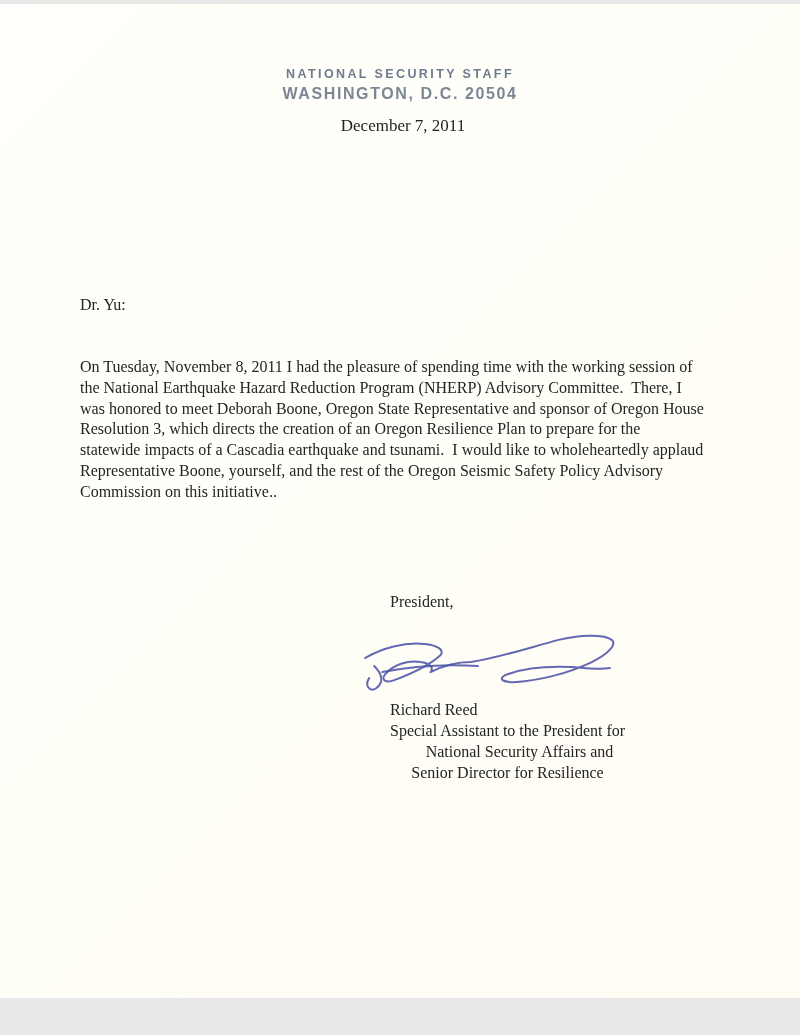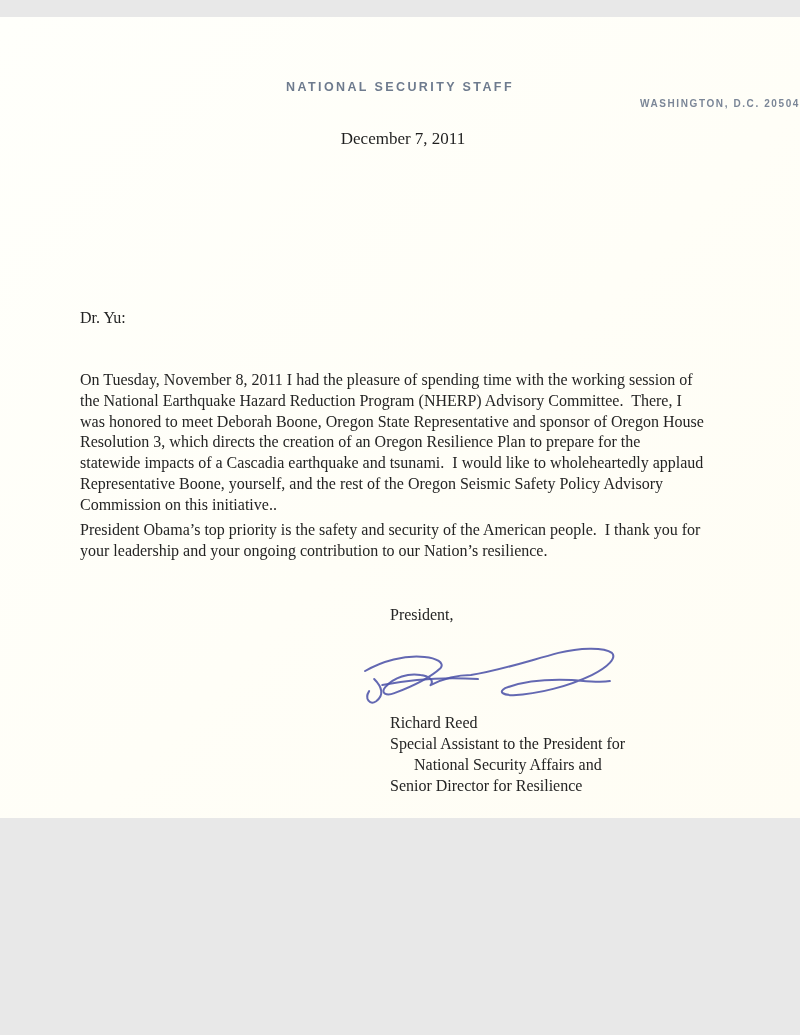--- a/index.html
+++ b/index.html
@@ -3,22 +3,22 @@
 <meta charset="utf-8">
 <style>
   html, body {
     margin: 0;
     padding: 0;
     background: #e8e8e8;
   }
   .page {
     position: relative;
     width: 800px;
-    height: 801px;
-    margin: 17px auto;
+    height: 994px;
+    margin: 4px auto;
     background: linear-gradient(135deg, #fffffb 0%, #fffef7 55%, #fffdf4 100%);
     overflow: hidden;
     font-family: "Liberation Serif", "DejaVu Serif", serif;
     color: #262626;
   }
 
   
   .letterhead {
     position: absolute;
     top: 63px;
@@ -29,25 +29,24 @@
   .letterhead-org {
     font-family: "Liberation Sans", "DejaVu Sans", sans-serif;
     font-size: 12.5px;
     font-weight: 600;
     letter-spacing: 2.4px;
     color: #6e7b8e;
   }
   .letterhead-address {
     margin-top: 4px;
     font-family: "Liberation Sans", "DejaVu Sans", sans-serif;
-    font-size: 10px;
+    font-size: 16px;
     font-weight: 600;
     letter-spacing: 1.6px;
     color: #7b8697;
-    text-align: right;
   }
 
   
   .date-line {
     position: absolute;
     top: 112px;
     left: 0;
     width: 806px;
     text-align: center;
     font-size: 17px;
@@ -113,20 +112,21 @@
     position: absolute;
     top: 696px;
     left: 390px;
   }
 
   .signer-titles {
     position: absolute;
     top: 717px;
     left: 390px;
     line-height: 20.9px;
+    text-align: center;
   }
 </style>
 </head>
 <body>
 
 <div class="page">
 
   <div class="letterhead">
     <div class="letterhead-org">NATIONAL SECURITY STAFF</div>
     <div class="letterhead-address">WASHINGTON, D.C. 20504</div>
@@ -138,22 +138,20 @@
   <div class="pre salutation">Dr. Yu:</div>
 
   <div class="pre body-paragraph-1">On Tuesday, November 8, 2011 I had the pleasure of spending time with the working session of
 the National Earthquake Hazard Reduction Program (NHERP) Advisory Committee.  There, I
 was honored to meet Deborah Boone, Oregon State Representative and sponsor of Oregon House
 Resolution 3, which directs the creation of an Oregon Resilience Plan to prepare for the
 statewide impacts of a Cascadia earthquake and tsunami.  I would like to wholeheartedly applaud
 Representative Boone, yourself, and the rest of the Oregon Seismic Safety Policy Advisory
 Commission on this initiative..</div>
 
-  <div class="pre body-paragraph-2">President Obama’s top priority is the safety and security of the American people.  I thank you for
-your leadership and your ongoing contribution to our Nation’s resilience.</div>
 
   <div class="pre valediction">President,</div>
 
   <svg class="signature-ink" viewBox="0 0 270 72" aria-hidden="true">
     <g stroke="#4d53a8">
       <path d="M13,36 C30,26 52,20 72,22 C84,23 92,28 88,33 C76,44 58,52 42,58 C34,61 28,58 33,52 C42,42 56,38 68,40 C76,41 82,45 78,50 C90,44 104,40 118,40 C145,36 175,26 205,18 C225,13 250,12 258,18 C263,23 254,32 238,40 C215,51 185,59 160,60 C150,60 145,57 152,53 C170,46 195,44 218,45 C232,46 246,48 256,46"></path>
       <path d="M22,44 C30,52 32,60 24,66 C18,70 12,64 17,56"></path>
       <path d="M30,50 C60,44 95,42 125,44"></path>
     </g>
   </svg>

